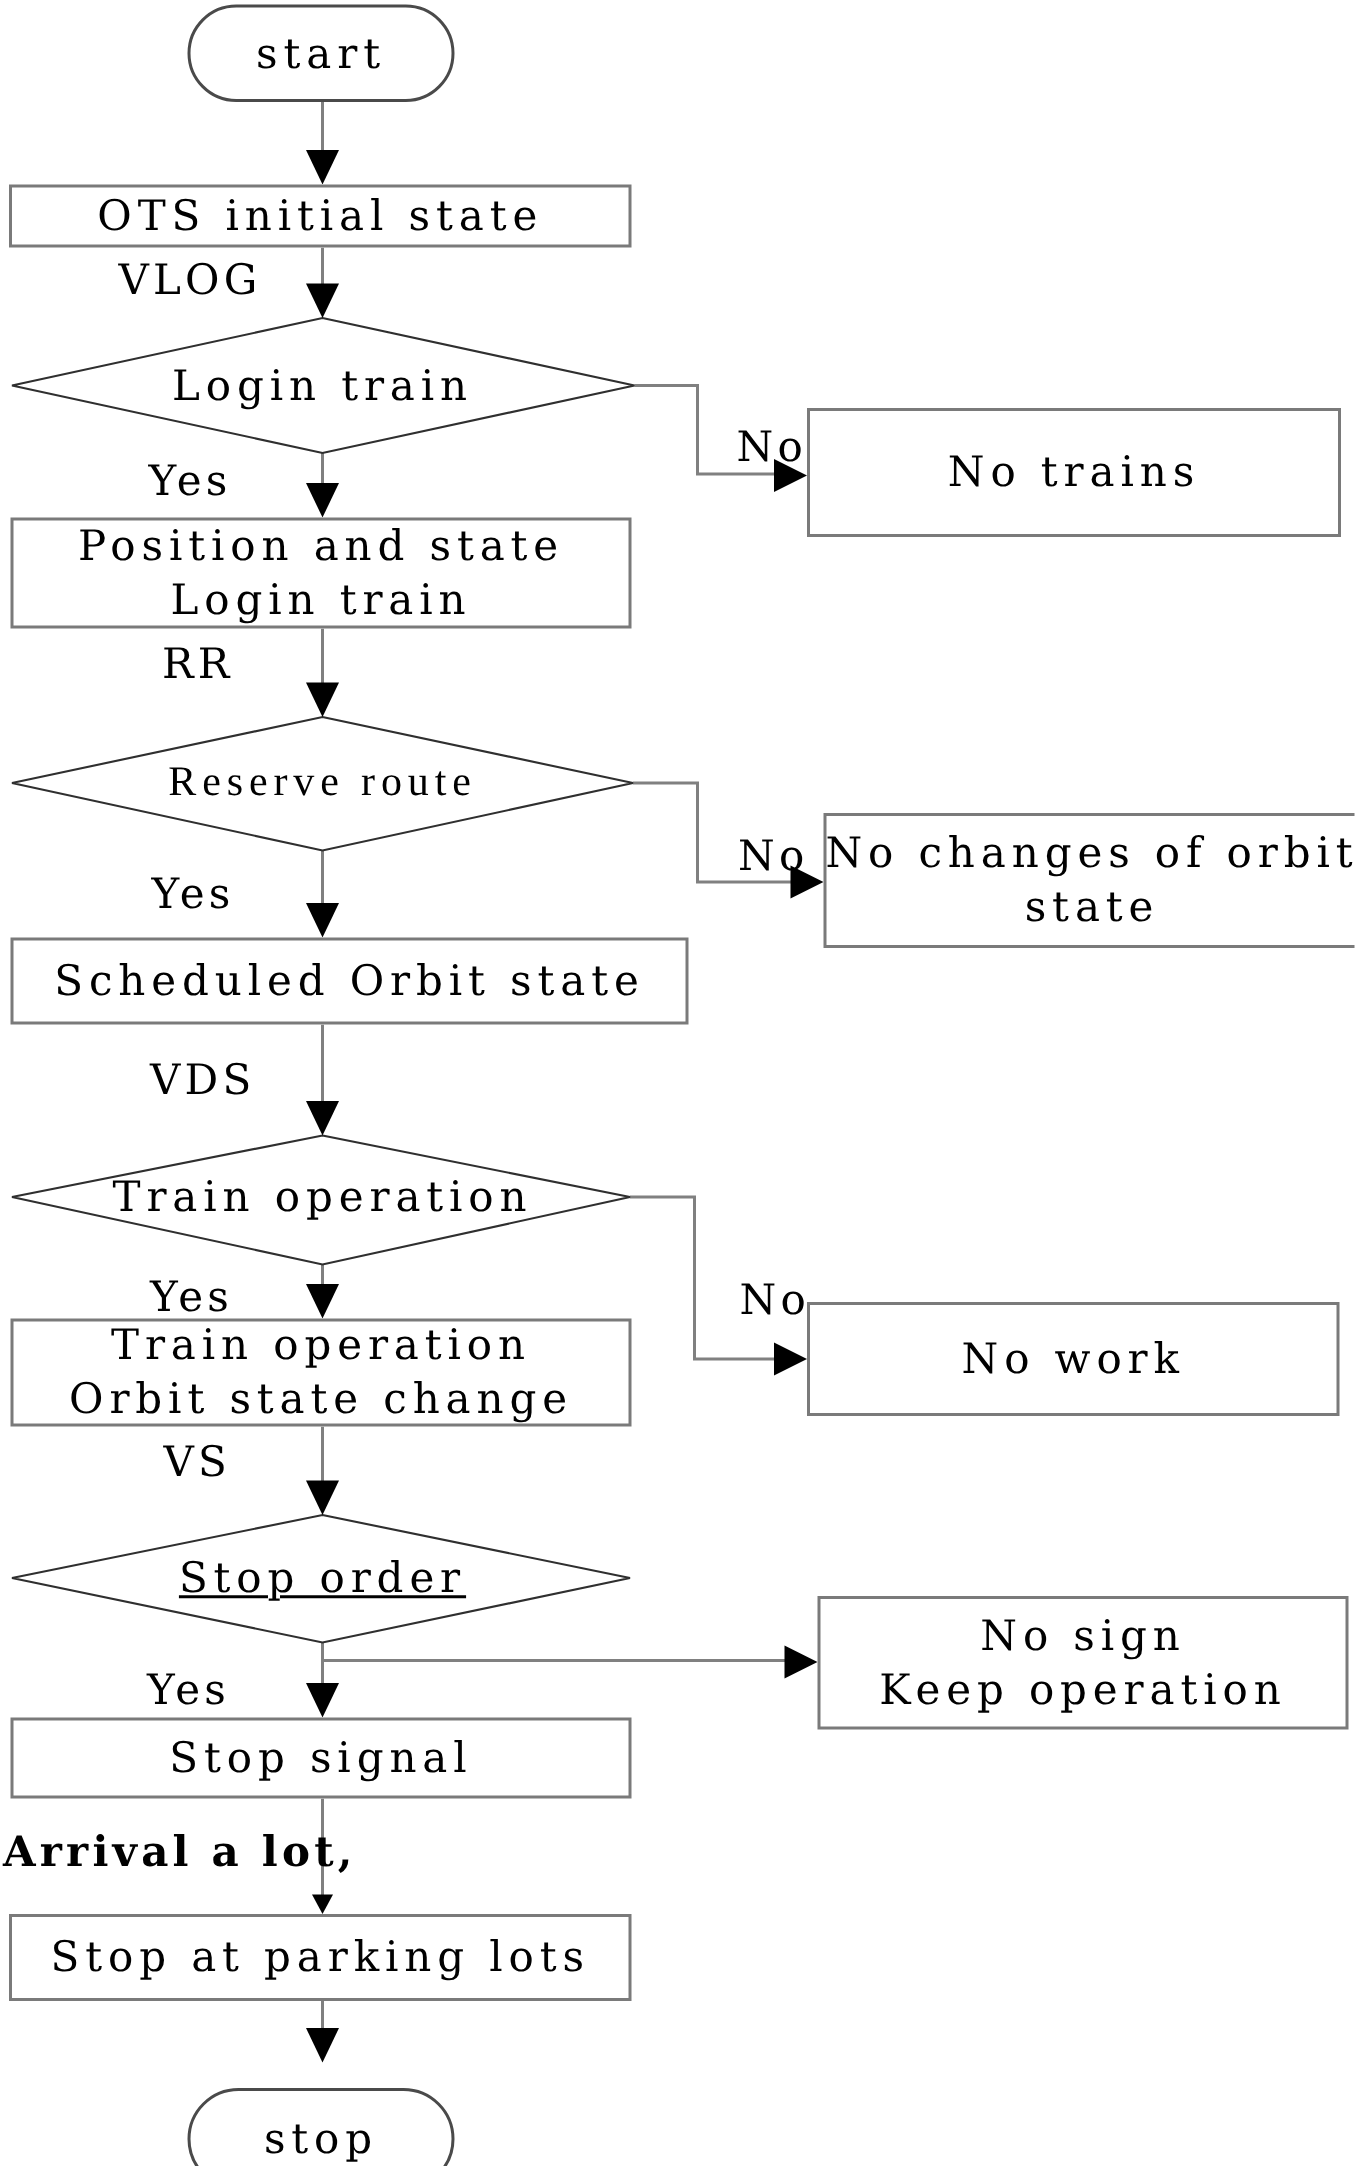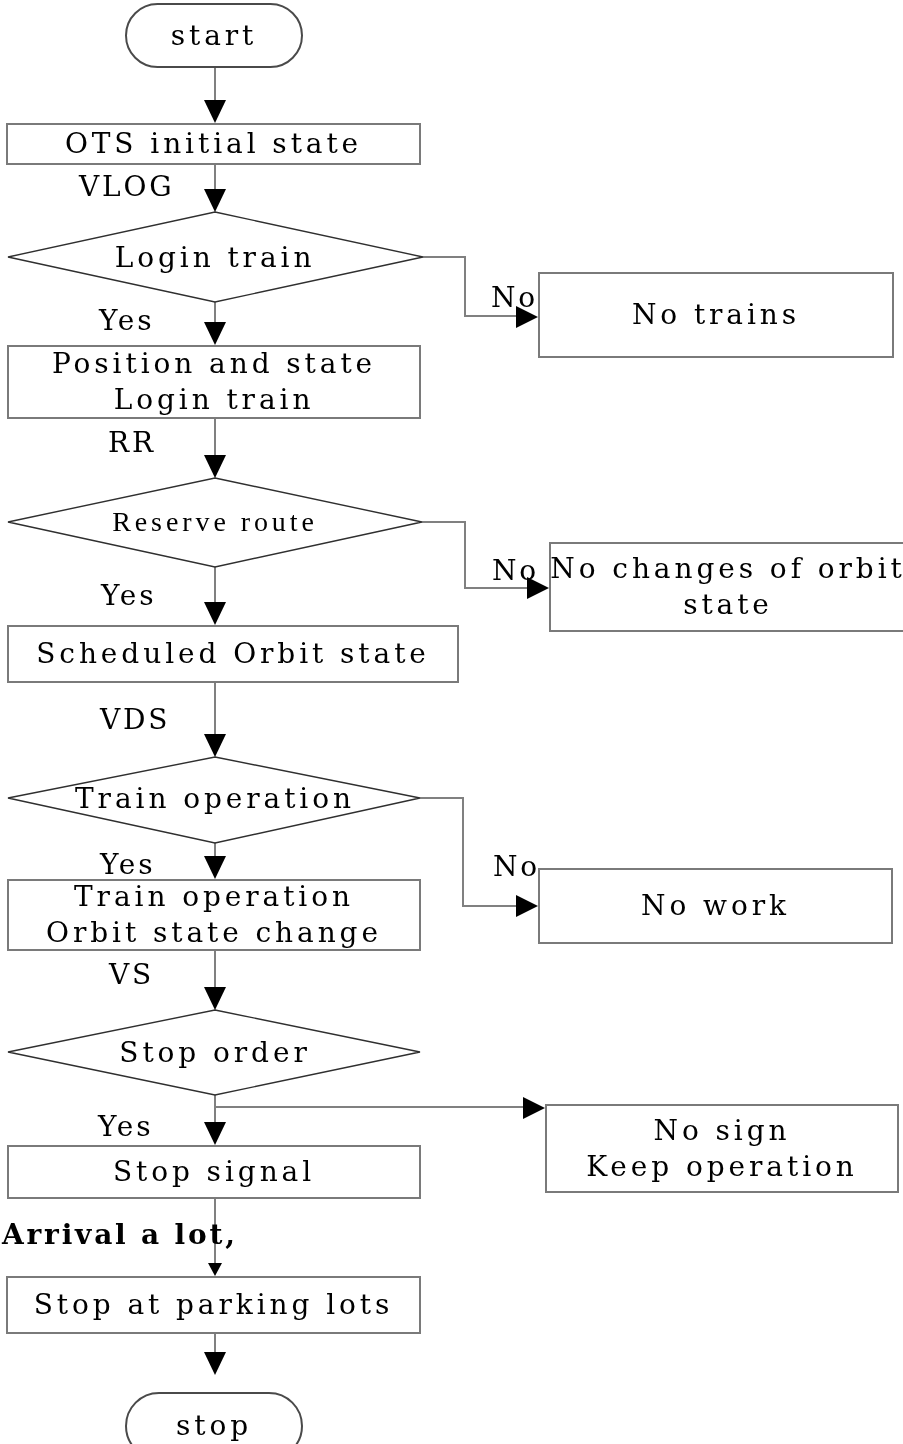--- a/index.html
+++ b/index.html
@@ -53,29 +53,29 @@
   }
   
   .n-start          { left: 125px; top: 3px;    width: 178px; height: 65px; }
   .n-ots            { left: 6px;   top: 123px;  width: 415px; height: 42px; }
   .n-no-trains      { left: 538px; top: 272px;  width: 356px; height: 86px; }
   .n-position       { left: 7px;   top: 345px;  width: 414px; height: 74px; align-items: center; }
   .n-no-changes     { left: 549px; top: 542px;  width: 358px; height: 90px; }
   .n-scheduled      { left: 7px;   top: 625px;  width: 452px; height: 58px; }
   .n-no-work        { left: 538px; top: 868px;  width: 355px; height: 76px; }
   .n-train-op-chg   { left: 7px;   top: 879px;  width: 414px; height: 72px; }
-  .n-no-sign        { left: 545px; top: 1064px; width: 354px; height: 89px; margin-top: 40px; }
+  .n-no-sign        { left: 545px; top: 1064px; width: 354px; height: 89px; }
   .n-stop-signal    { left: 7px;   top: 1145px; width: 414px; height: 54px; }
   .n-stop-parking   { left: 6px;   top: 1276px; width: 415px; height: 58px; }
   .n-stop           { left: 125px; top: 1375px; width: 178px; height: 68px; margin-top: 17px; }
   
   .dl-login     { left: 215px; top: 257px; }
   .dl-reserve   { left: 215px; top: 522px; font-family: Liberation Serif, serif; }
   .dl-train-op  { left: 215px; top: 798px; }
-  .dl-stop-order{ left: 215px; top: 1052px; }
+  .dl-stop-order{ left: 215px; top: 1052px; text-decoration: underline; }
   
   .el-vlog    { left: 79px;  top: 172px; }
   .el-yes1    { left: 99px;  top: 306px; }
   .el-no1     { left: 491px; top: 283px; }
   .el-rr      { left: 108px; top: 428px; }
   .el-yes2    { left: 101px; top: 581px; }
   .el-no2     { left: 492px; top: 556px; }
   .el-vds     { left: 100px; top: 705px; }
   .el-yes3    { left: 100px; top: 850px; }
   .el-no3     { left: 493px; top: 852px; }

